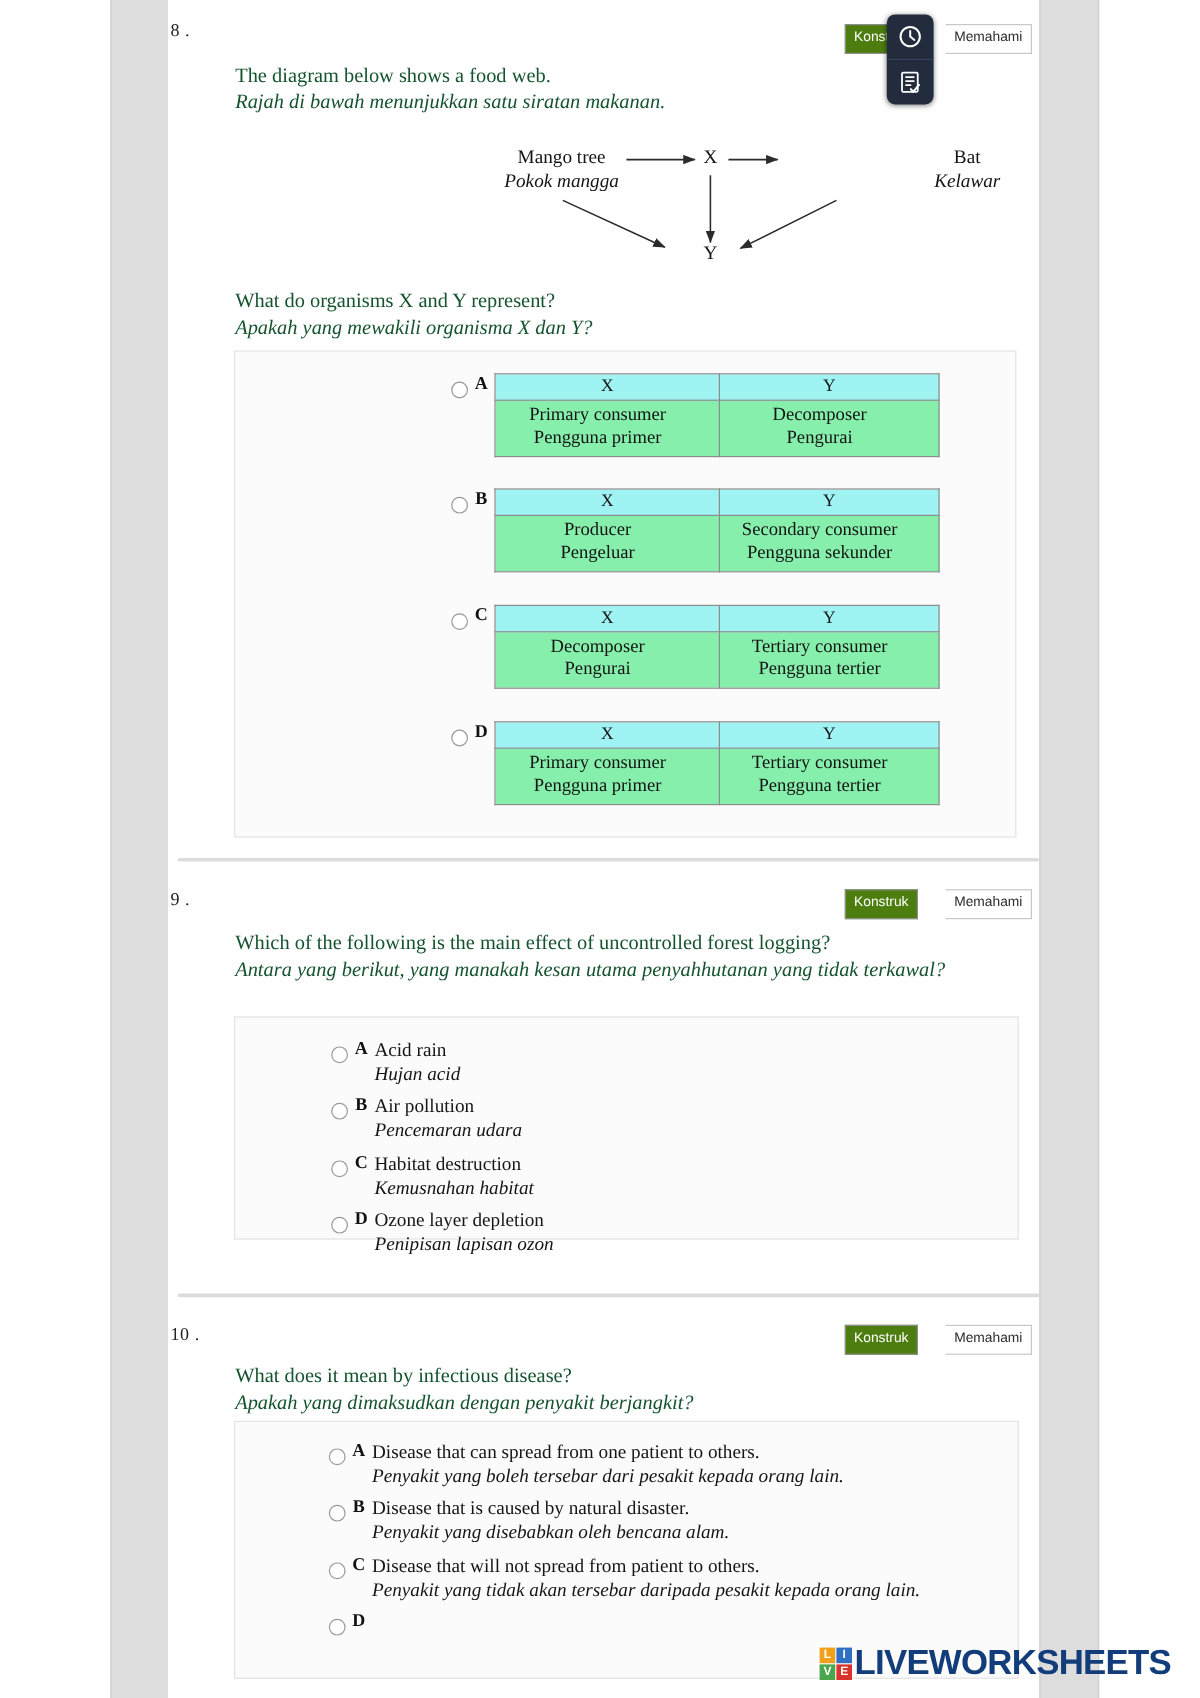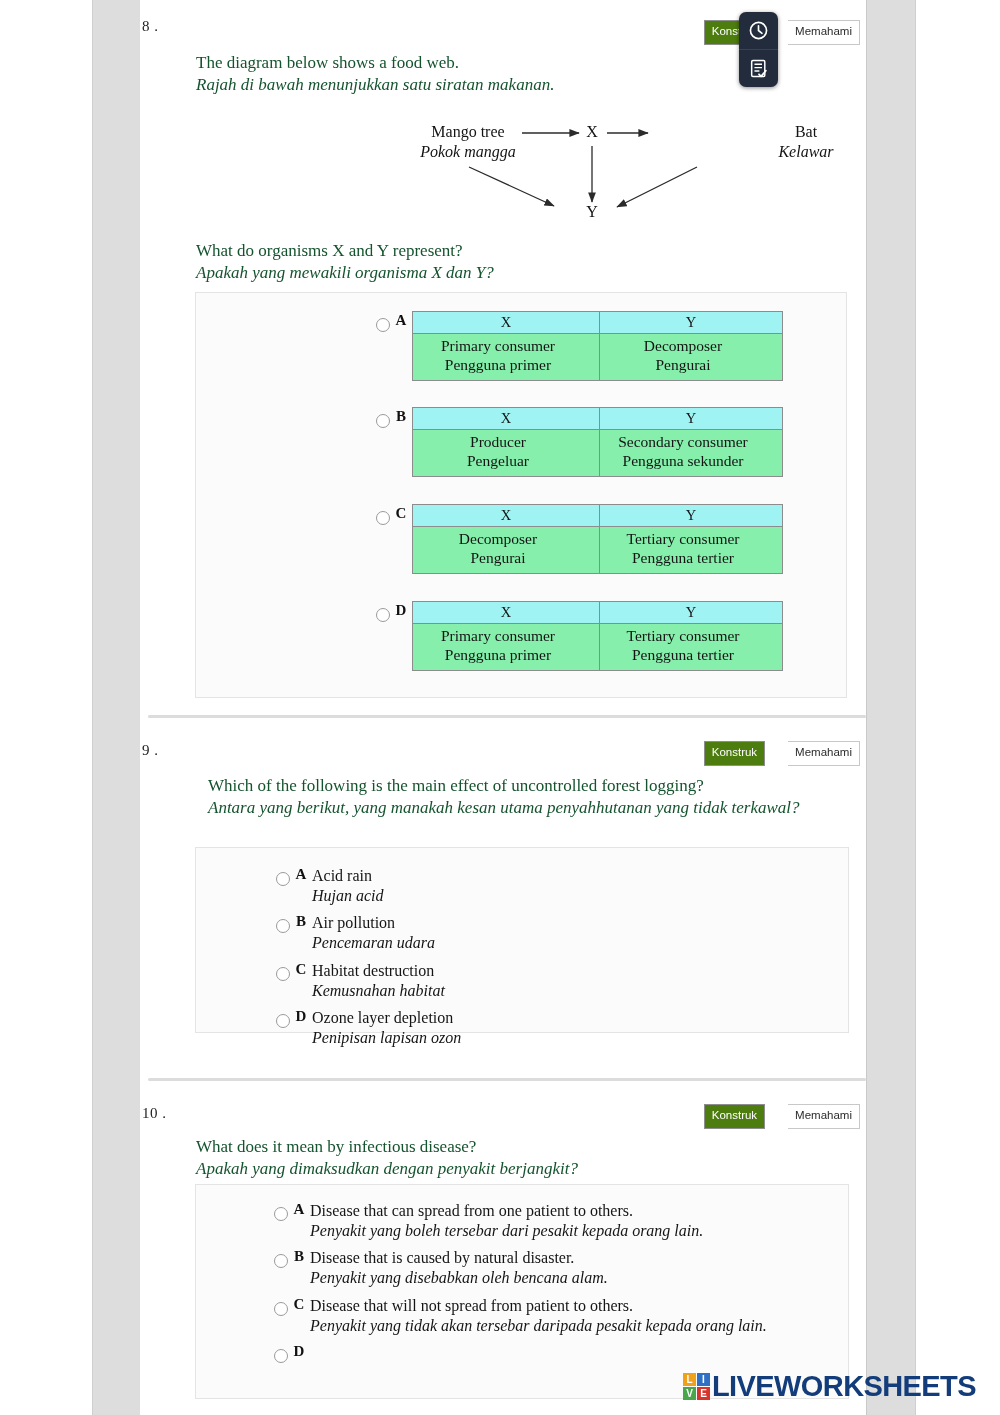--- a/index.html
+++ b/index.html
@@ -407,21 +407,21 @@
 
     <div class="question" style="position:absolute; left:0; top:735px; width:726px;">
 
       <div class="qnum" style="top:7px;">9 .</div>
 
       <div class="badges" style="top:6px;">
         <div class="badge konstruk">Konstruk</div>
         <div class="badge memahami">Memahami</div>
       </div>
 
-      <div class="stem" style="position:absolute; left:68px; top:40px; width:610px;">
+      <div class="stem" style="position:absolute; left:56px; top:40px; width:610px;">
         <div>Which of the following is the main effect of uncontrolled forest logging?</div>
         <div class="ms">Antara yang berikut, yang manakah kesan utama penyahhutanan yang tidak terkawal?</div>
       </div>
 
       <div class="optpanel" style="position:absolute; left:55px; top:112px; width:654px; height:186px; padding:18px 0 0 80px;">
 
         <div class="txt-opt">
           <span class="radio"></span>
           <span class="letter">A</span>
           <span class="body">

